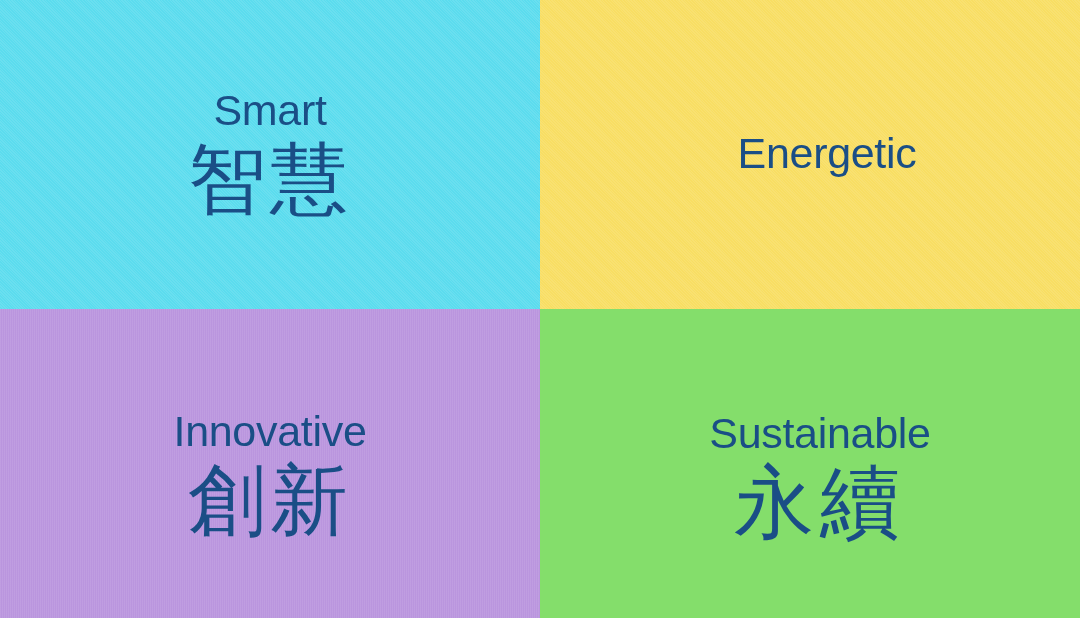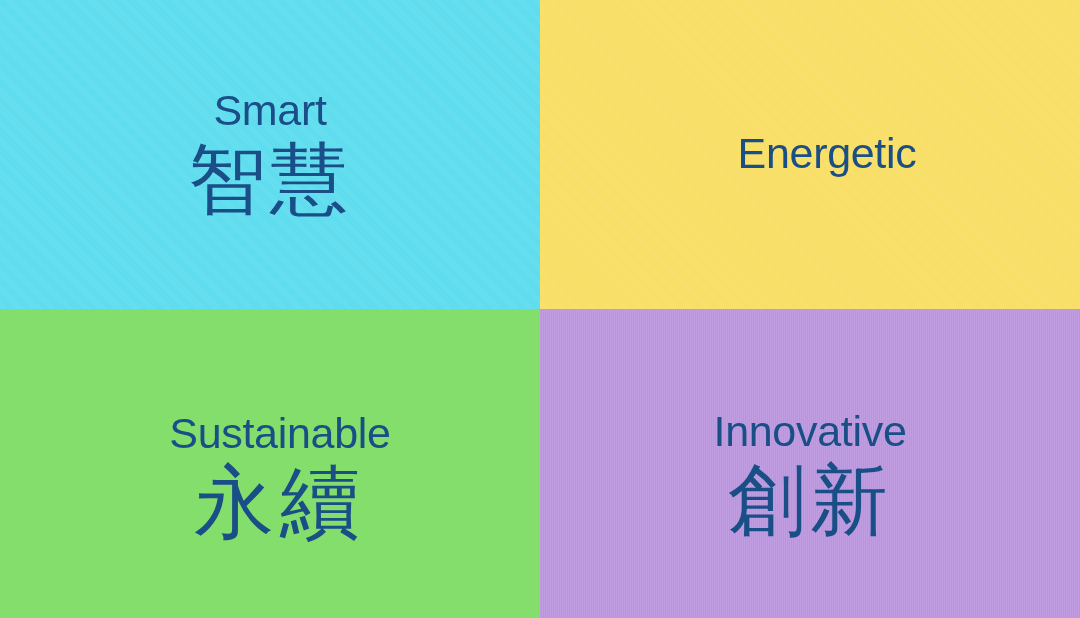--- a/index.html
+++ b/index.html
@@ -102,27 +102,27 @@
       <div class="label-zh">智慧</div>
     </div>
   </div>
 
   <div class="quad dither-diag" id="quad-energetic" style="background-color: rgb(248, 222, 99);">
     <div class="quad-text" style="color: rgb(26, 78, 134);">
       <div class="label-en">Energetic</div>
     </div>
   </div>
 
+  <div class="quad dither-vert" id="quad-innovative" style="background-color: rgb(186, 149, 222);">
+    <div class="quad-text" style="color: rgb(26, 78, 134);">
+      <div class="label-en">Innovative</div>
+      <div class="label-zh">創新</div>
+    </div>
+  </div>
+
   <div class="quad" id="quad-sustainable" style="background-color: rgb(132, 222, 107);">
     <div class="quad-text" style="color: rgb(26, 78, 134);">
       <div class="label-en">Sustainable</div>
       <div class="label-zh">永續</div>
     </div>
   </div>
 
-  <div class="quad dither-vert" id="quad-innovative" style="background-color: rgb(186, 149, 222);">
-    <div class="quad-text" style="color: rgb(26, 78, 134);">
-      <div class="label-en">Innovative</div>
-      <div class="label-zh">創新</div>
-    </div>
-  </div>
-
 </div>
 
 </body></html>

